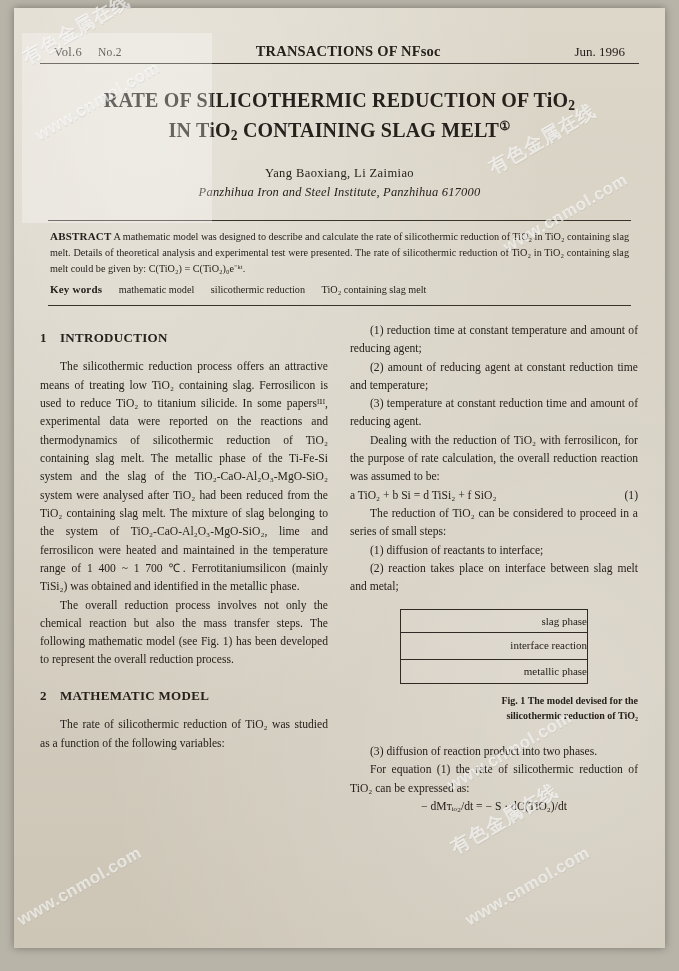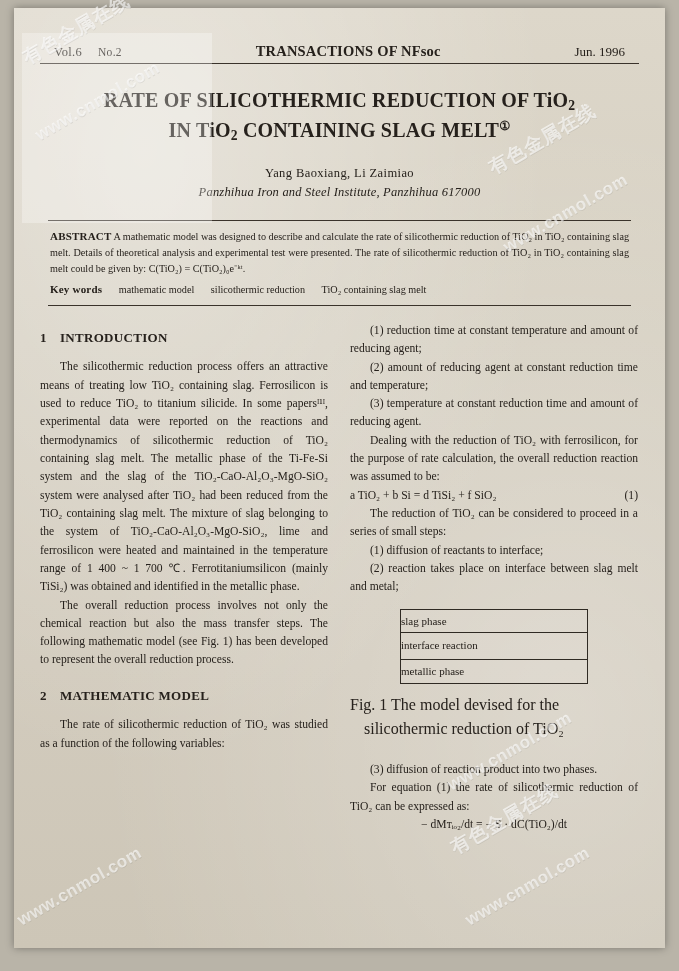--- a/index.html
+++ b/index.html
@@ -130,36 +130,36 @@
     position: relative;
   }
   .eqnum { float: right; }
   .center-eq { text-align: center; margin-top: 4px; }
 
   
   .figbox {
     width: 186px;
     margin: 12px auto 0 auto;
     border: 1.2px solid #2f2a23;
-    text-align: left;
+    text-align: right;
     font-size: 11px;
     line-height: 1.35;
     background: rgba(255,255,255,0.06);
   }
   .figbox .cell {
     padding: 4px 0;
     border-bottom: 1.2px solid #2f2a23;
   }
   .figbox .cell:last-child { border-bottom: none; }
   .figbox .cell.tall { padding: 5px 0 6px 0; }
   .figcap {
     margin-top: 9px;
-    text-align: left;
-    font-weight: normal;
-    font-size: 16px;
+    text-align: right;
+    font-weight: bold;
+    font-size: 10px;
     line-height: 1.5;
   }
   .figcap .l2 { display: block; padding-left: 14px; }
 
   
   .footnote {
     position: absolute;
     left: 8px;
     bottom: 28px;
     width: 290px;

